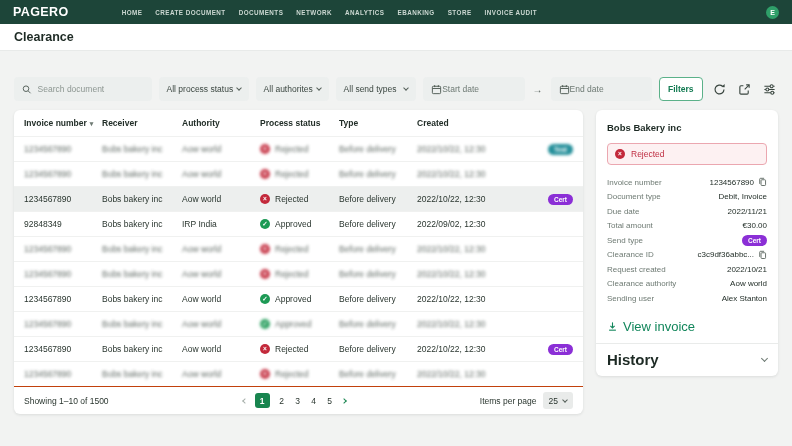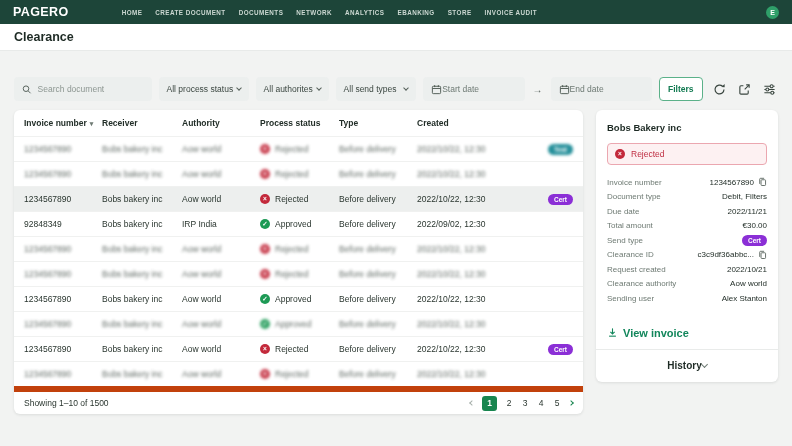--- a/index.html
+++ b/index.html
@@ -57,21 +57,21 @@
   .status { display:flex; gap:5px; align-items:center; }
   .sicon { width:10px; height:10px; border-radius:50%; color:#fff; font-size:6.5px; line-height:10px;
     text-align:center; font-weight:700; flex:0 0 auto; }
   .sicon.rej { background:#c3293b; }
   .sicon.app { background:#1d9a55; }
   .badge { display:inline-block; font-size:6.5px; color:#fff; border-radius:8px; padding:2px 6px; font-weight:700; }
   .badge.purple { background:#8b2fd6; }
   .badge.teal { background:#0e8490; }
 
   .tfoot { display:flex; align-items:center; justify-content:space-between; height:28px;
-    border-top:6px solid #c2410c; padding:0 10px; font-size:8.5px; color:#2a362f; }
+    border-top:1px solid #c2410c; padding:0 10px; font-size:8.5px; color:#2a362f; }
   .pager { display:flex; gap:8px; align-items:center; }
   .page { font-size:8.5px; color:#2a362f; cursor:pointer; min-width:8px; text-align:center; }
   .page.active { width:15px; height:15px; background:#18854f; color:#fff; border-radius:3px;
     display:flex; align-items:center; justify-content:center; font-weight:700; }
   .pchev { display:inline-block; width:4px; height:4px; border-right:1.3px solid #a7b0ab;
     border-bottom:1.3px solid #a7b0ab; cursor:pointer; }
   .pchev.left { transform:rotate(135deg); }
   .pchev.right { transform:rotate(-45deg); border-color:#18854f; }
   .ipp { display:flex; gap:6px; align-items:center; }
   .ipp-select { background:#e9ebea; border-radius:3px; height:17px; padding:0 6px; display:flex;
@@ -80,25 +80,25 @@
   
   .panel { width:182px; background:#fff; border-radius:6px; box-shadow:0 1px 3px rgba(20,30,25,.10);
     padding:12px 11px 0; }
   .panel-title { font-size:9.5px; font-weight:700; color:#1d2a24; margin-bottom:10px; }
   .alert { border:1px solid #eba7b0; background:#fdf1f2; border-radius:4px; height:22px; display:flex;
     align-items:center; gap:6px; padding:0 7px; color:#bf2e42; font-size:8.5px; margin-bottom:10px; }
   .drow { display:flex; justify-content:space-between; align-items:center; min-height:14.5px; font-size:8px; }
   .dlabel { color:#6e7a73; }
   .dvalue { color:#232f29; display:flex; gap:4px; align-items:center; }
   .copysvg { cursor:pointer; flex:0 0 auto; }
-  .view-link { display:flex; gap:5px; align-items:center; color:#12865b; font-size:11px;
-    margin-top:19px; height:16px; cursor:pointer; font-weight:700; }
+  .view-link { display:flex; gap:5px; align-items:center; color:#12865b; font-size:13px;
+    margin-top:13px; height:16px; cursor:pointer; font-weight:400; }
   .pdivider { border-top:1px solid #e9ebea; margin:8px -11px 0; }
-  .history { display:flex; justify-content:center; align-items:center; height:32px;
-    font-size:10px; font-weight:700; color:#1d2a24; cursor:pointer; }
+  .history { display:flex; justify-content:space-between; align-items:center; height:32px;
+    font-size:15px; font-weight:700; color:#1d2a24; cursor:pointer; }
   .hchev { width:5px; height:5px; border-right:1.4px solid #6e7a73; border-bottom:1.4px solid #6e7a73;
     transform:rotate(45deg); margin-top:-3px; }
 </style>
 </head>
 <body>
 
 <div class="nav">
   <span class="logo">PAGERO</span>
   <div class="menu">
       <span class="menu-item">HOME</span>
@@ -318,40 +318,47 @@
           <span class="pchev left"></span>
           <span style="display:flex;gap:8px;align-items:center;">
               <span class="page active">1</span>
               <span class="page">2</span>
               <span class="page">3</span>
               <span class="page">4</span>
               <span class="page">5</span>
             </span>
           <span class="pchev right"></span>
         </div>
+        <div class="ipp">
+          <span>Items per page</span>
+          <span class="ipp-select">
+            <span>25</span>
+            <span class="chev"></span>
+          </span>
+        </div>
       </div>
     </div>
 
     <div class="panel">
       <div class="panel-title">Bobs Bakery inc</div>
       <div class="alert">
         <span class="sicon rej">×</span>
         <span>Rejected</span>
       </div>
       <div>
           <div class="drow">
             <span class="dlabel">Invoice number</span>
             <span class="dvalue">1234567890<svg class="copysvg" width="9" height="10" viewBox="0 0 10 11">
   <rect x="3.4" y="3" width="5" height="6.4" rx="0.9" fill="none" stroke="#5a655f" stroke-width="1"></rect>
   <path d="M1.9 7.6V2.4a1 1 0 0 1 1-1h3.9" fill="none" stroke="#5a655f" stroke-width="1"></path>
               </svg></span>
           </div>
           <div class="drow">
             <span class="dlabel">Document type</span>
-            <span class="dvalue">Debit, Filters</span>
+            <span class="dvalue">Debit, Invoice</span>
           </div>
           <div class="drow">
             <span class="dlabel">Due date</span>
             <span class="dvalue">2022/11/21</span>
           </div>
           <div class="drow">
             <span class="dlabel">Total amount</span>
             <span class="dvalue">€30.00</span>
           </div>
           <div class="drow">

